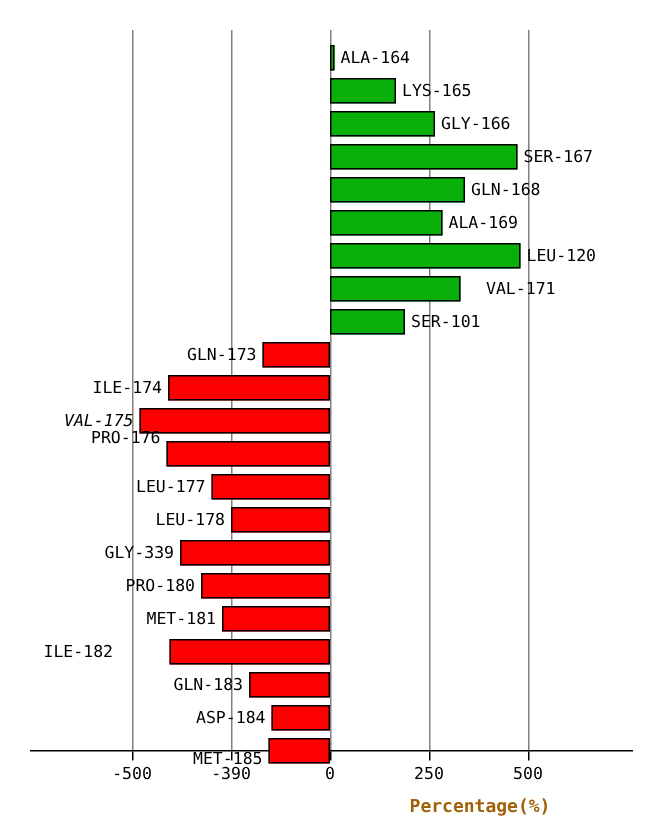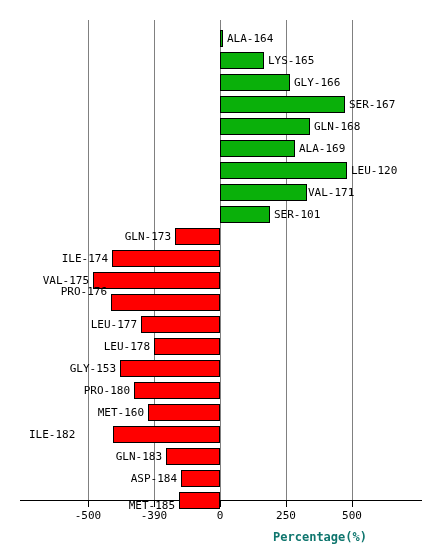--- a/index.html
+++ b/index.html
@@ -43,21 +43,21 @@
     font-size: 11px;
     color: #000000;
     text-align: center;
     white-space: nowrap;
     line-height: 12px;
   }
   .axis-title {
     position: absolute;
     font-size: 12px;
     font-weight: bold;
-    color: #0f766e;
+    color: #a16207;
     white-space: nowrap;
     line-height: 14px;
   }
   .bar {
     position: absolute;
     box-sizing: border-box;
     border: 1px solid #000000;
   }
   .bar.pos { background: #0ab00a; }
   .bar.neg { background: #ff0000; }
@@ -99,41 +99,41 @@
       <div class="bar-label" style="top: 77px; left: 294px; text-align: left;">GLY-166</div>
       <div class="bar pos" title="SER-167: 473%" style="left: 220px; top: 96px; width: 125px; height: 17px;"></div>
       <div class="bar-label" style="top: 99px; left: 349px; text-align: left;">SER-167</div>
       <div class="bar pos" title="GLN-168: 342%" style="left: 220px; top: 118px; width: 90px; height: 17px;"></div>
       <div class="bar-label" style="top: 121px; left: 314px; text-align: left;">GLN-168</div>
       <div class="bar pos" title="ALA-169: 285%" style="left: 220px; top: 140px; width: 75px; height: 17px;"></div>
       <div class="bar-label" style="top: 143px; left: 299px; text-align: left;">ALA-169</div>
       <div class="bar pos" title="LEU-170: 481%" style="left: 220px; top: 162px; width: 127px; height: 17px;"></div>
       <div class="bar-label" style="top: 165px; left: 351px; text-align: left;">LEU-120</div>
       <div class="bar pos" title="VAL-171: 331%" style="left: 220px; top: 184px; width: 87px; height: 17px;"></div>
-      <div class="bar-label" style="top: 187px; left: 308px; text-align: left;">VAL-171</div>
+      <div class="bar-label" style="top: 187px; left: 324px; text-align: left;">VAL-171</div>
       <div class="bar pos" title="SER-172: 188%" style="left: 220px; top: 206px; width: 50px; height: 17px;"></div>
       <div class="bar-label" style="top: 209px; left: 274px; text-align: left;">SER-101</div>
       <div class="bar neg" title="GLN-173: -170%" style="left: 175px; top: 228px; width: 45px; height: 17px;"></div>
       <div class="bar-label" style="top: 231px; left: 91px; width: 80px; text-align: right;">GLN-173</div>
       <div class="bar neg" title="ILE-174: -408%" style="left: 112px; top: 250px; width: 108px; height: 17px;"></div>
       <div class="bar-label" style="top: 253px; left: 28px; width: 80px; text-align: right;">ILE-174</div>
       <div class="bar neg" title="VAL-175: -481%" style="left: 93px; top: 272px; width: 127px; height: 17px;"></div>
-      <div class="bar-label" style="top: 275px; left: 9px; width: 80px; text-align: right;">VAL-175</div>
+      <div class="bar-label" style="top: 275px; left: 9px; width: 80px; text-align: right; font-style: italic;">VAL-175</div>
       <div class="bar neg" title="PRO-176: -412%" style="left: 111px; top: 294px; width: 109px; height: 17px;"></div>
       <div class="bar-label" style="top: 286px; left: 27px; width: 80px; text-align: right;">PRO-176</div>
       <div class="bar neg" title="LEU-177: -300%" style="left: 141px; top: 316px; width: 79px; height: 17px;"></div>
       <div class="bar-label" style="top: 319px; left: 57px; width: 80px; text-align: right;">LEU-177</div>
       <div class="bar neg" title="LEU-178: -250%" style="left: 154px; top: 338px; width: 66px; height: 17px;"></div>
       <div class="bar-label" style="top: 341px; left: 70px; width: 80px; text-align: right;">LEU-178</div>
       <div class="bar neg" title="GLY-179: -377%" style="left: 120px; top: 360px; width: 100px; height: 17px;"></div>
-      <div class="bar-label" style="top: 363px; left: 36px; width: 80px; text-align: right;">GLY-153</div>
+      <div class="bar-label" style="top: 363px; left: 36px; width: 80px; text-align: right;">GLY-339</div>
       <div class="bar neg" title="PRO-180: -327%" style="left: 134px; top: 382px; width: 86px; height: 17px;"></div>
       <div class="bar-label" style="top: 385px; left: 50px; width: 80px; text-align: right;">PRO-180</div>
       <div class="bar neg" title="MET-181: -273%" style="left: 148px; top: 404px; width: 72px; height: 17px;"></div>
-      <div class="bar-label" style="top: 407px; left: 64px; width: 80px; text-align: right;">MET-160</div>
+      <div class="bar-label" style="top: 407px; left: 64px; width: 80px; text-align: right;">MET-181</div>
       <div class="bar neg" title="ILE-182: -404%" style="left: 113px; top: 426px; width: 107px; height: 17px;"></div>
       <div class="bar-label" style="top: 429px; left: 29px; width: 80px; text-align: left;">ILE-182</div>
       <div class="bar neg" title="GLN-183: -204%" style="left: 166px; top: 448px; width: 54px; height: 17px;"></div>
       <div class="bar-label" style="top: 451px; left: 82px; width: 80px; text-align: right;">GLN-183</div>
       <div class="bar neg" title="ASP-184: -146%" style="left: 181px; top: 470px; width: 39px; height: 17px;"></div>
       <div class="bar-label" style="top: 473px; left: 97px; width: 80px; text-align: right;">ASP-184</div>
       <div class="bar neg" title="MET-185: -154%" style="left: 179px; top: 492px; width: 41px; height: 17px;"></div>
       <div class="bar-label" style="top: 500px; left: 95px; width: 80px; text-align: right;">MET-185</div>
     </div>
 </div>

